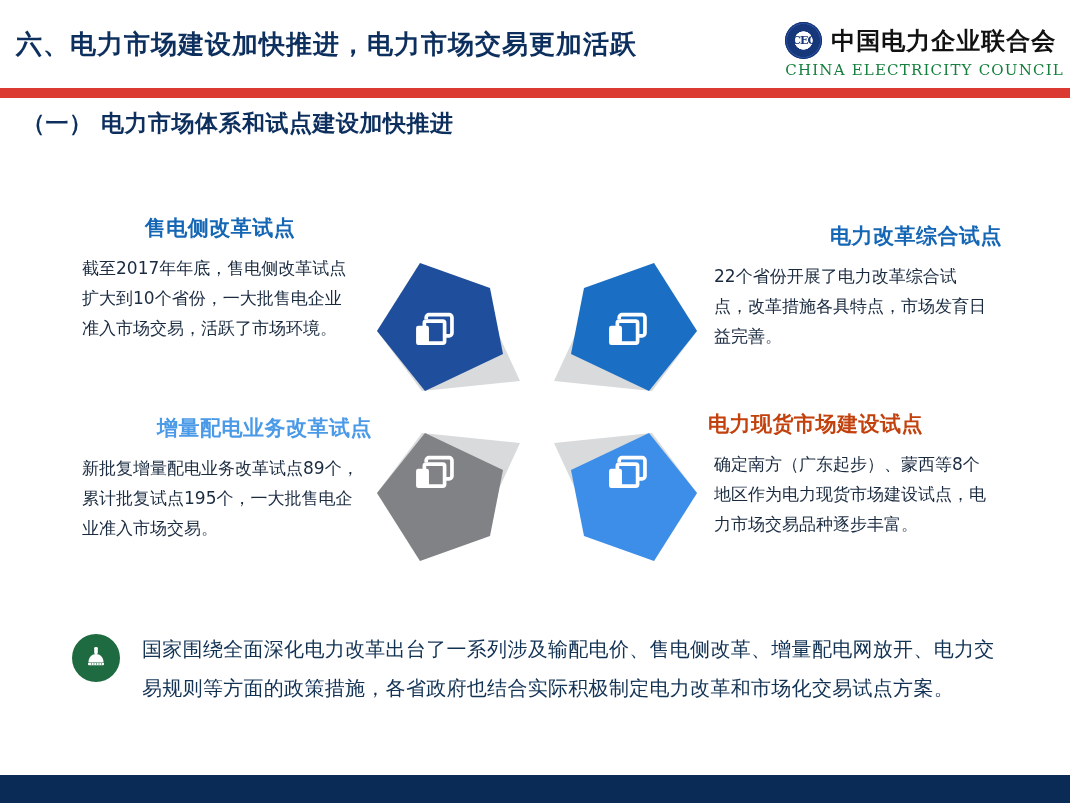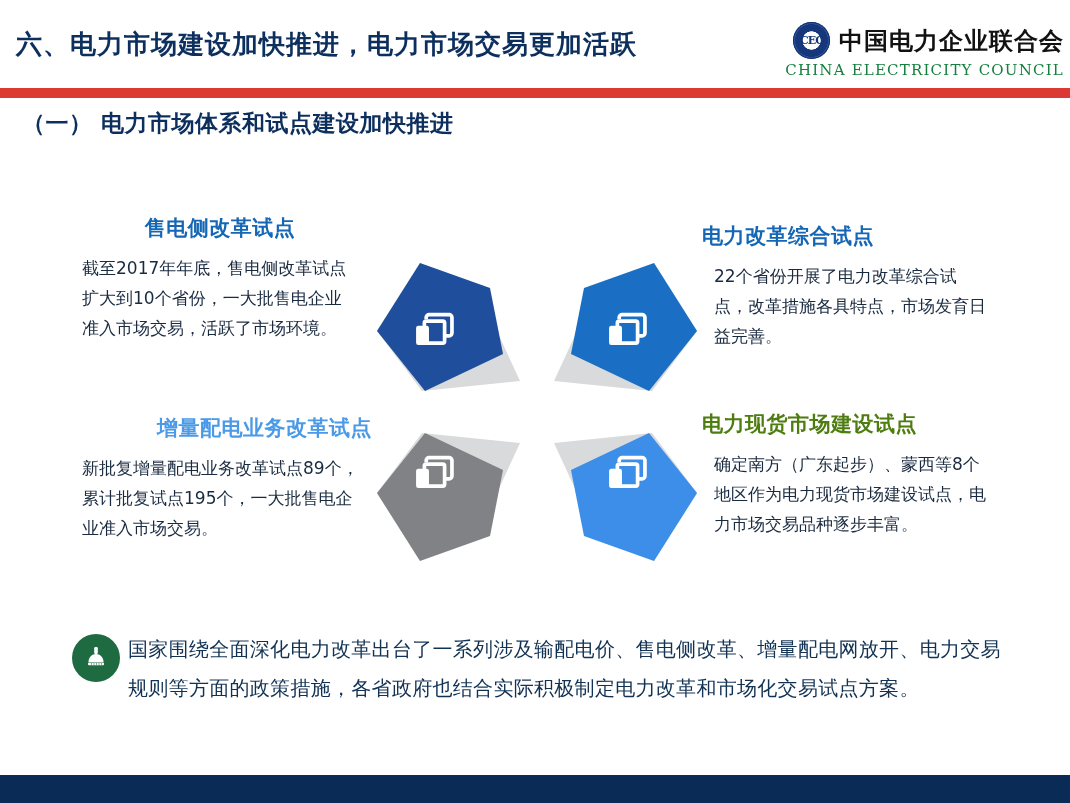--- a/index.html
+++ b/index.html
@@ -12,21 +12,21 @@
   .slide{position:absolute;inset:0;background:#fff;}
 
   
   .hdr-title{
     position:absolute;left:16px;top:27px;
     font-size:26px;font-weight:bold;letter-spacing:1px;
     color:#0d2f5e;white-space:nowrap;
   }
   .logo-wrap{
     position:absolute;right:6px;top:22px;
-    display:flex;flex-direction:column;align-items:flex-end;
+    display:flex;flex-direction:column;
   }
   .logo-row{display:flex;align-items:center;gap:9px;}
   .logo-mark{
     width:37px;height:37px;border-radius:50%;
     background:radial-gradient(circle at 50% 50%, #ffffff 0 34%, #16377a 36% 62%, #2a4fa0 63% 78%, #16377a 79% 100%);
     position:relative;flex:0 0 auto;
     box-shadow:inset 0 0 0 1px #12306c;
   }
   .logo-mark::after{
     content:"CEC";position:absolute;inset:0;
@@ -60,32 +60,32 @@
     margin:0 0 4px 0;font-size:21px;font-weight:bold;letter-spacing:.5px;
     white-space:nowrap;
   }
   .quad p{
     margin:12px;font-size:17px;line-height:1.75;color:#1a2b40;
     font-weight:500;
   }
   .q-tl{left:70px;top:214px;width:300px;text-align:left;}
   .q-tl h3{text-align:center;color:#1567b5;}
   .q-tr{left:702px;top:222px;width:300px;}
-  .q-tr h3{color:#1567b5;}
+  .q-tr h3{color:#1567b5;text-align:right;}
   .q-bl{left:70px;top:414px;width:302px;}
   .q-bl h3{text-align:right;color:#4a9ae8;}
   .q-br{left:702px;top:410px;width:300px;}
   .q-br h3{color:#12b0e8;}
 
   
   .pinwheel{position:absolute;left:372px;top:236px;width:330px;height:350px;}
   .pinwheel svg{display:block;width:330px;height:350px;}
 
   
-  .note{position:absolute;left:72px;top:630px;width:940px;display:flex;gap:8px;}
+  .note{position:absolute;left:72px;top:630px;width:940px;display:flex;gap:22px;}
   .note-icon{
     width:48px;height:48px;border-radius:50%;background:#1f6b41;
     flex:0 0 auto;position:relative;margin-top:4px;
   }
   .note-icon svg{position:absolute;left:50%;top:50%;transform:translate(-50%,-50%);}
   .note-text{
     font-size:20px;line-height:1.95;color:#123254;font-weight:500;
     letter-spacing:.3px;
   }
 
@@ -122,21 +122,21 @@
     <h3 style="color: rgb(21, 103, 181);">电力改革综合试点</h3>
     <p>22个省份开展了电力改革综合试点，改革措施各具特点，市场发育日益完善。</p>
   </div>
 
   <div class="quad q-bl">
     <h3 style="color: rgb(74, 154, 232);">增量配电业务改革试点</h3>
     <p>新批复增量配电业务改革试点89个，累计批复试点195个，一大批售电企业准入市场交易。</p>
   </div>
 
   <div class="quad q-br">
-    <h3 style="color: #4d7c0f;">电力现货市场建设试点</h3>
+    <h3 style="color: #c2410c; margin-left: 6px;">电力现货市场建设试点</h3>
     <p>确定南方（广东起步）、蒙西等8个地区作为电力现货市场建设试点，电力市场交易品种逐步丰富。</p>
   </div>
 
   <div class="pinwheel">
     <svg viewBox="0 0 330 350" xmlns="http://www.w3.org/2000/svg">
       <defs>
 
         <g id="devices">
 
           <path d="M13,2 h22 a5,5 0 0 1 5,5 v17 a5,5 0 0 1 -5,5 h-4 v-4 h4 a1,1 0 0 0 1,-1 v-17 a1,1 0 0 0 -1,-1 h-22 a1,1 0 0 0 -1,1 v2 h-4 v-2 a5,5 0 0 1 5,-5 z" fill="#ffffff"></path>

